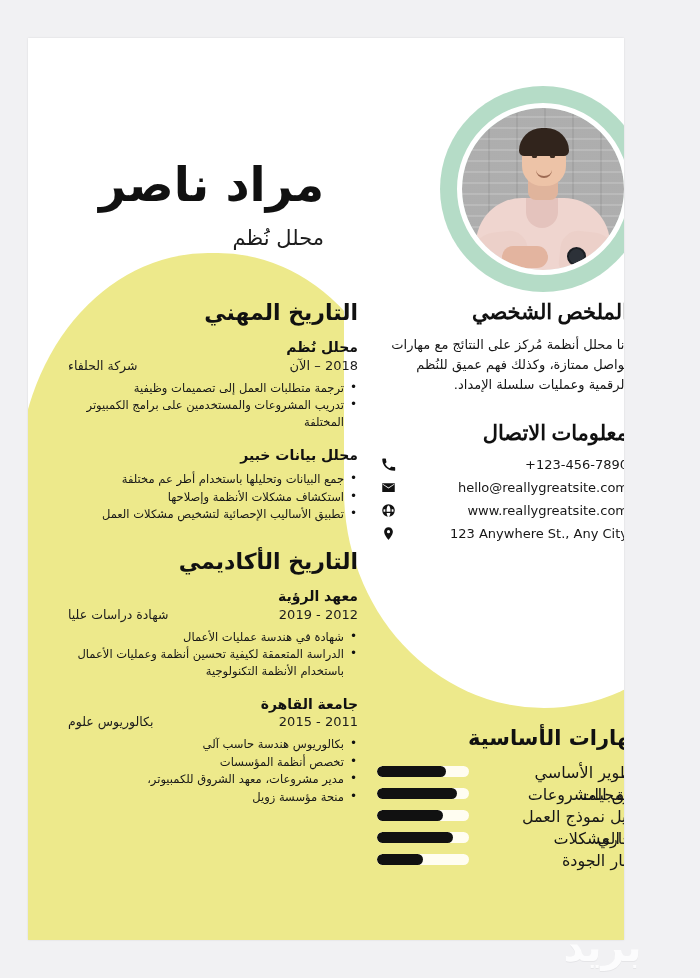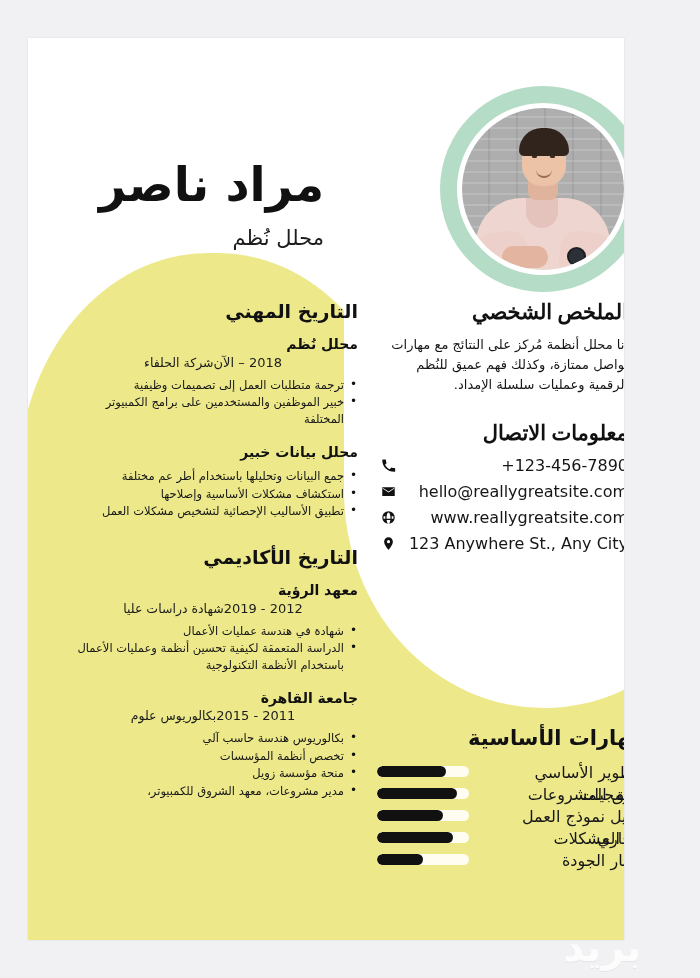--- a/index.html
+++ b/index.html
@@ -235,32 +235,32 @@
   }
 
   
   .left-col {
     position: absolute;
     left: 40px;
     top: 262px;
     width: 290px;
     z-index: 3;
   }
-  .left-col .sec-title { font-size: 19px; margin-bottom: 14px; }
+  .left-col .sec-title { font-size: 22px; margin-bottom: 14px; }
 
   .job { margin-bottom: 16px; }
   .job-title {
     direction: rtl; text-align: right;
     font-size: 14px; font-weight: 800; color: #111;
     line-height: 1.25;
   }
   .job-line {
     display: flex;
     flex-direction: row-reverse;
-    justify-content: center;
+    justify-content: space-between;
     align-items: baseline;
     direction: rtl;
     margin-top: 1px;
   }
   .job-company { font-size: 12.5px; color: #1c1c1c; }
   .job-dates  { font-size: 13px; color: #1c1c1c; }
 
   ul.bullets {
     direction: rtl;
     text-align: right;
@@ -308,21 +308,21 @@
     margin-top: 7px;
     direction: rtl;
   }
   .contact-icon {
     width: 16px; height: 16px;
     display: inline-flex; align-items: center; justify-content: center;
     flex: 0 0 16px;
   }
   .contact-icon svg { width: 15px; height: 15px; fill: #111; }
   .contact-text {
-    font-size: 16px;
+    font-size: 13px;
     color: #161616;
     direction: ltr;
     text-align: right;
     flex: 1 1 auto;
   }
 
   
   .skills-block {
     position: absolute;
     left: 352px;
@@ -418,29 +418,29 @@
       <div class="sec-title">التاريخ المهني</div>
       <div>
         <div class="job">
           <div class="job-title">محلل نُظم</div>
           <div class="job-line">
             <span class="job-company">شركة الحلفاء</span>
             <span class="job-dates">2018 – الآن</span>
           </div>
           <ul class="bullets">
             <li>ترجمة متطلبات العمل إلى تصميمات وظيفية</li>
-            <li>خبير الموظفين والمستخدمين على برامج الكمبيوتر المختلفة</li>
+            <li>تدريب المشروعات والمستخدمين على برامج الكمبيوتر المختلفة</li>
           </ul>
         </div>
 
         <div class="job">
           <div class="job-title">محلل بيانات خبير</div>
           <ul class="bullets">
             <li>جمع البيانات وتحليلها باستخدام أطر عم مختلفة</li>
-            <li>استكشاف مشكلات الأساسية وإصلاحها</li>
+            <li>استكشاف مشكلات الأنظمة وإصلاحها</li>
             <li>تطبيق الأساليب الإحصائية لتشخيص مشكلات العمل</li>
           </ul>
         </div>
       </div>
 
       <div class="sec-title" style="margin-top:26px;">التاريخ الأكاديمي</div>
       <div>
         <div class="job">
           <div class="job-title">معهد الرؤية</div>
           <div class="job-line">
@@ -455,22 +455,22 @@
 
         <div class="job">
           <div class="job-title">جامعة القاهرة</div>
           <div class="job-line">
             <span class="job-company">بكالوريوس علوم</span>
             <span class="job-dates">2011 - 2015</span>
           </div>
           <ul class="bullets">
             <li>بكالوريوس هندسة حاسب آلي</li>
             <li>تخصص أنظمة المؤسسات</li>
+            <li>مدير مشروعات، معهد الشروق للكمبيوتر،</li>
             <li>منحة مؤسسة زويل</li>
-            <li>مدير مشروعات، معهد الشروق للكمبيوتر،</li>
           </ul>
         </div>
       </div>
     </div>
 
     <div class="right-col">
       <div class="sec-title">الملخص الشخصي</div>
       <div class="summary">أنا محلل أنظمة مُركز على النتائج مع مهارات تواصل ممتازة، وكذلك فهم عميق للنُظم الرقمية وعمليات سلسلة الإمداد.</div>
 
       <div class="contact-block">

